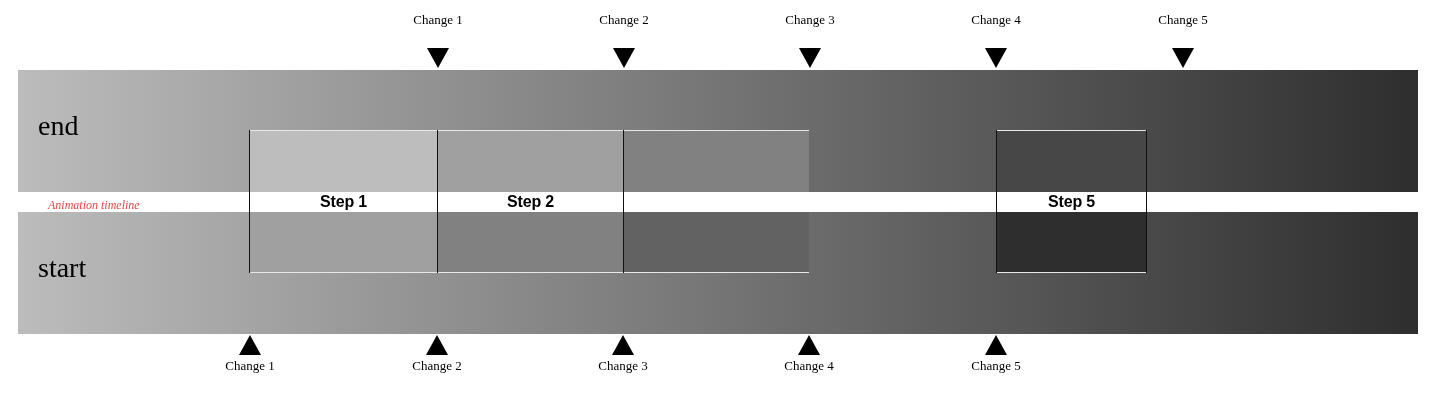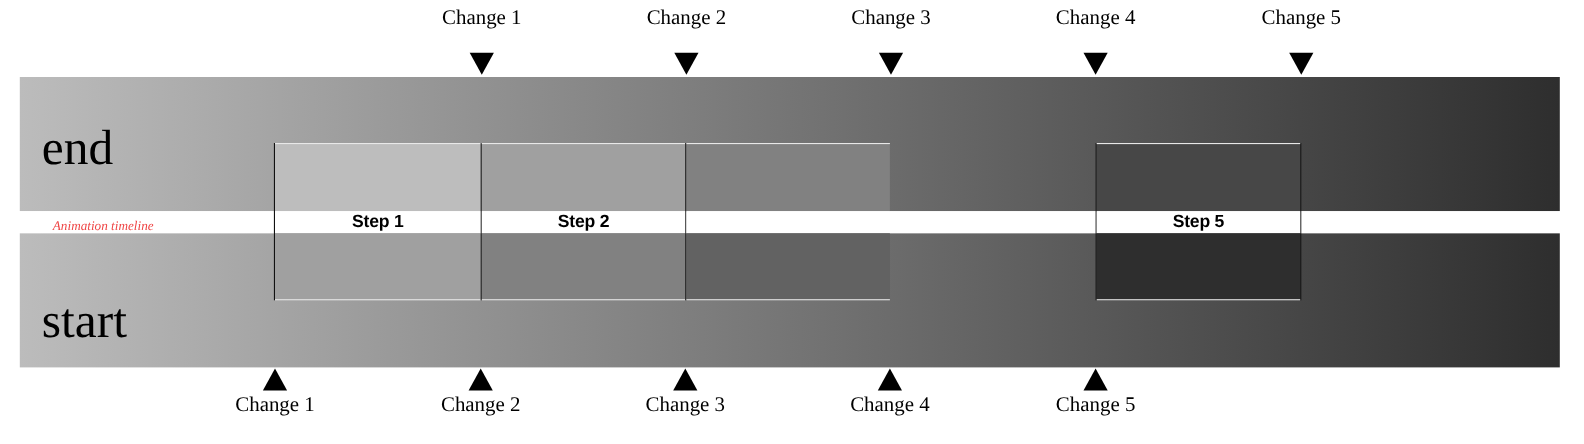--- a/index.html
+++ b/index.html
@@ -18,27 +18,27 @@
     width:1400px;
   }
   #band-end{top:70px;height:122px;}
   #band-start{top:212px;height:122px;}
 
   
   .edge-label{
     position:absolute;
     left:38px;
     font-family:"Liberation Serif", serif;
-    font-size:45px;
+    font-size:28px;
     color:#000;
     line-height:1;
     white-space:nowrap;
   }
   #label-end{top:112px;}
-  #label-start{top:254px;margin-top:15px;}
+  #label-start{top:254px;}
 
   
   #timeline-strip{
     position:absolute;
     left:0px;top:192px;
     width:1440px;height:20px;
     background:#ffffff;
   }
   #timeline-caption{
     position:absolute;
@@ -99,21 +99,21 @@
     width:0;height:0;
     border-left:11px solid transparent;
     border-right:11px solid transparent;
     transform:translateX(-50%);
   }
   .marker .cap{
     position:absolute;
     left:50%;
     transform:translateX(-50%);
     font-family:"Liberation Serif", serif;
-    font-size:19px;
+    font-size:13px;
     color:#000;
     white-space:nowrap;
     line-height:1;
   }
   .marker-top .tri{
     top:48px;
     border-top:20px solid #000;
   }
   .marker-top .cap{top:26px;transform:translate(-50%,-100%);}
   .marker-bot .tri{
@@ -147,21 +147,21 @@
         <div class="step-top" style="background: rgb(160, 160, 160);"></div>
         <div class="step-gap"></div>
         <div class="step-bottom" style="background: rgb(129, 129, 129);"></div>
         <div class="step-label">Step 2</div>
       </div>
       <div class="step-col" style="left: 374px; width: 186px;">
         <div class="step-top" style="background: rgb(129, 129, 129);"></div>
         <div class="step-gap"></div>
         <div class="step-bottom" style="background: rgb(98, 98, 98);"></div>
       </div>
-      <div class="step-col" style="left: 747px; width: 187px;">
+      <div class="step-col" style="left: 747px; width: 151px;">
         <div class="step-top" style="background: rgb(71, 71, 71);"></div>
         <div class="step-gap"></div>
         <div class="step-bottom" style="background: rgb(46, 46, 46);"></div>
         <div class="step-label">Step 5</div>
       </div>
     </div>
 
   <div id="dyn-layer">
       <div class="marker marker-top" style="left: 358px; width: 160px; top: 0px; height: 70px;">
         <div class="tri"></div>

